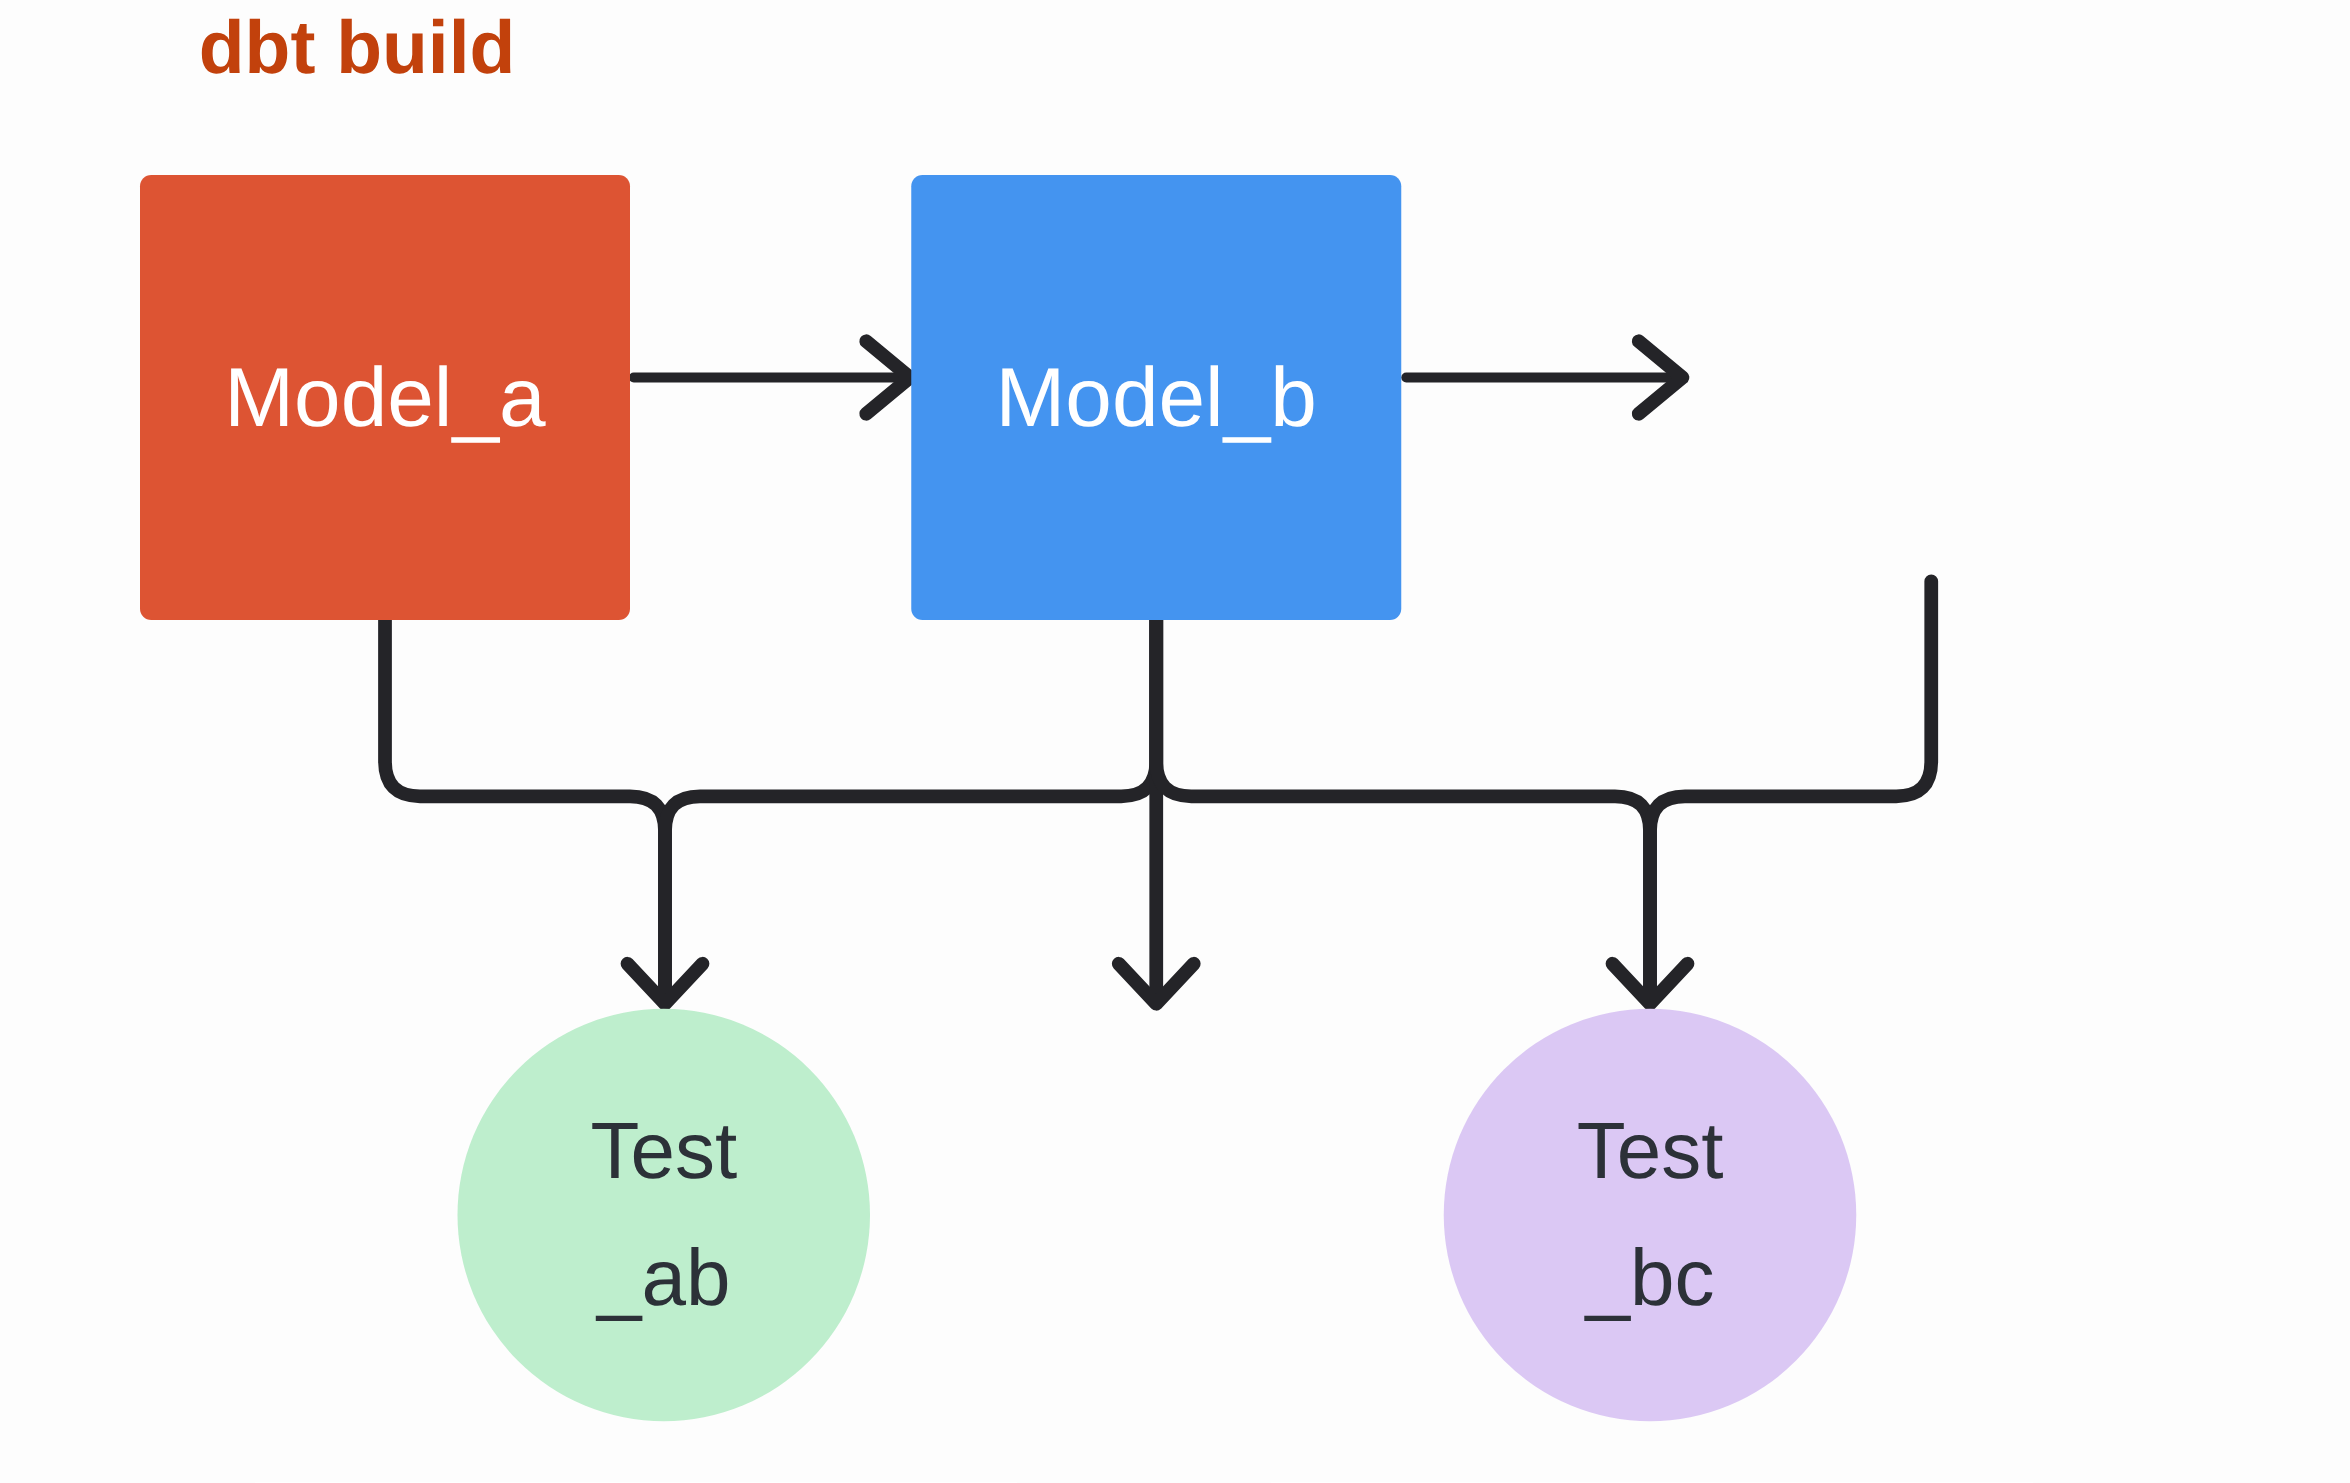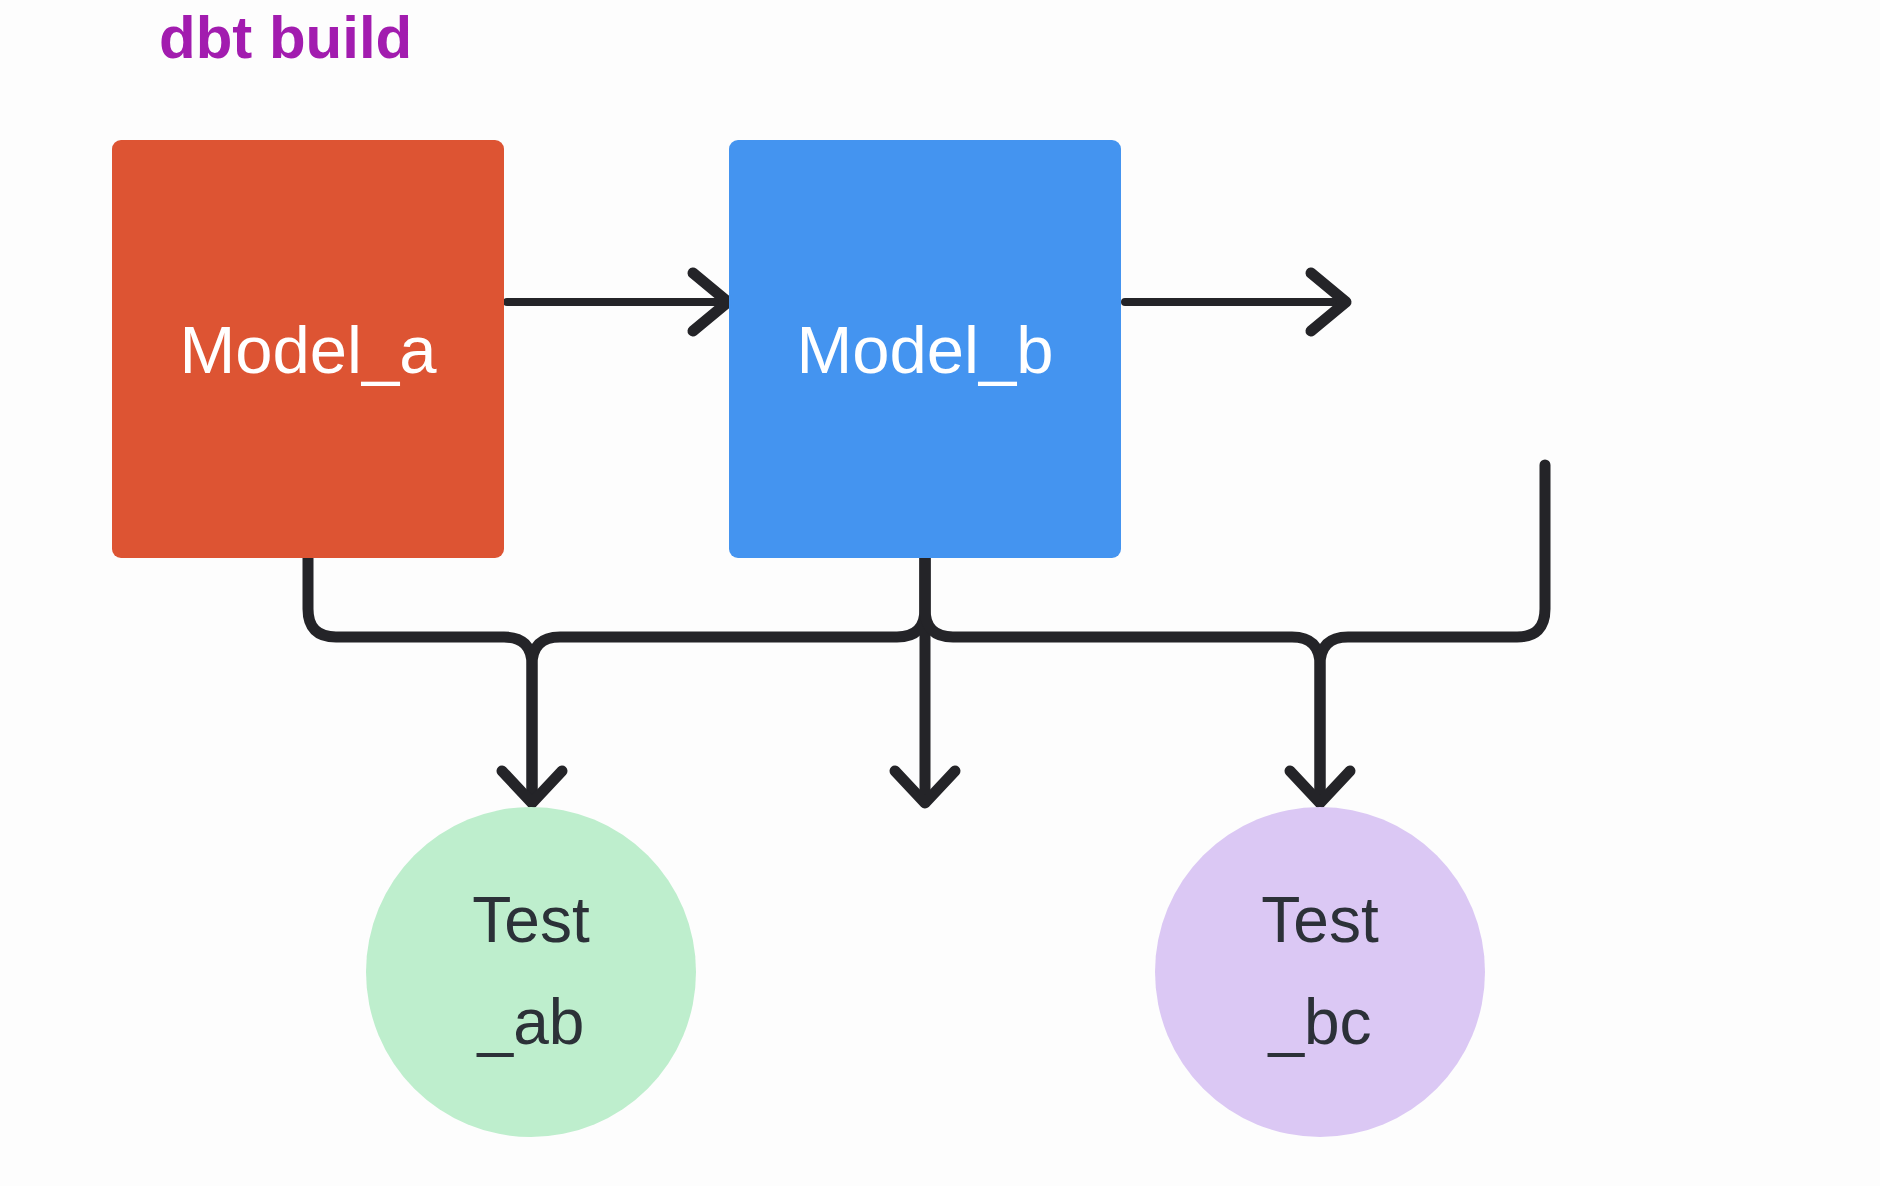--- a/index.html
+++ b/index.html
@@ -11,42 +11,42 @@
     overflow: hidden;
     font-family: "Liberation Sans", "DejaVu Sans", sans-serif;
   }
   .title {
     position: absolute;
     left: 159px;
     top: 2px;
     font-size: 60px;
     line-height: 72px;
     font-weight: 600;
-    color: #a21caf;
+    color: #c2410c;
     white-space: nowrap;
   }
   .edges {
     position: absolute;
     left: 0; top: 0;
     width: 1880px;
     height: 1186px;
   }
   .edges path {
     fill: none;
     stroke: #242428;
     stroke-linecap: round;
     stroke-linejoin: round;
   }
   .edges path.shaft-h { stroke-width: 8; }
   .edges path.edge    { stroke-width: 11; }
   .edges path.head    { stroke-width: 11; }
   .model-box {
     position: absolute;
     top: 140px;
-    height: 418px;
+    height: 356px;
     border-radius: 9px;
     display: flex;
     align-items: center;
     justify-content: center;
   }
   .model-label {
     color: #ffffff;
     font-size: 67px;
     font-weight: 500;
     white-space: nowrap;

